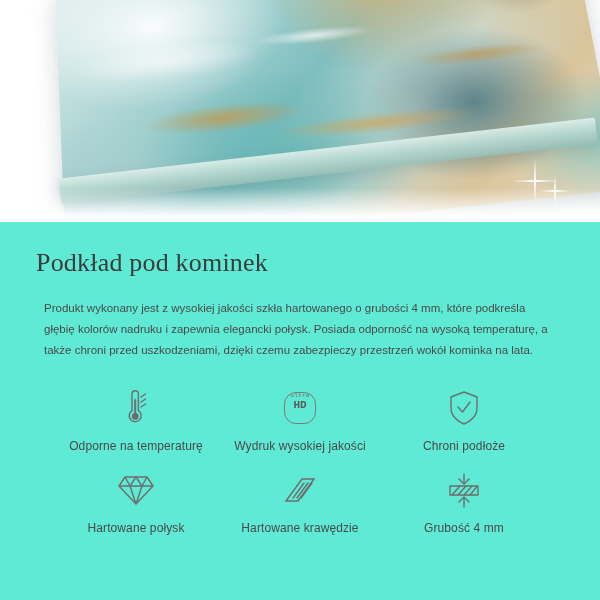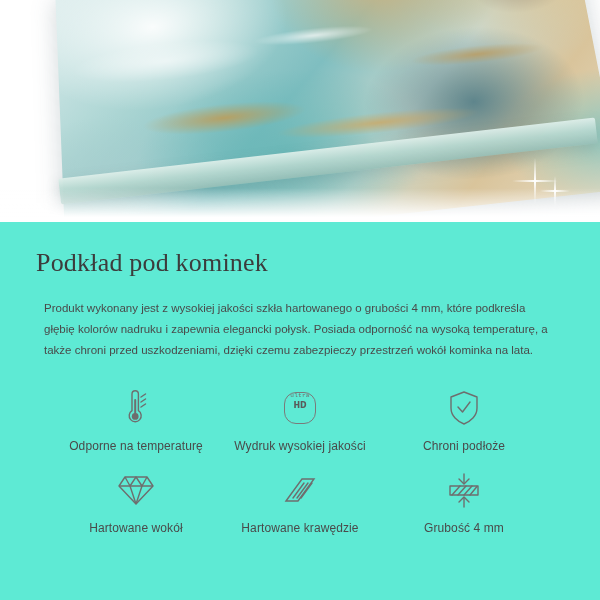--- a/index.html
+++ b/index.html
@@ -254,21 +254,21 @@
       <div class="feature">
         <div class="feature-icon">
           <svg class="icon-svg" width="38" height="34" viewBox="0 0 38 34" fill="none" stroke="#6e6e6e" stroke-width="1.4" stroke-linejoin="round">
             <path d="M8 4 H30 L36 13 L19 31 L2 13 Z"></path>
             <line x1="2" y1="13" x2="36" y2="13"></line>
             <path d="M8 4 L13 13 L19 31"></path>
             <path d="M30 4 L25 13 L19 31"></path>
             <path d="M13 13 L19 4 L25 13"></path>
           </svg>
         </div>
-        <div class="feature-label">Hartowane wokół</div>
+        <div class="feature-label">Hartowane połysk</div>
       </div>
 
       <div class="feature">
         <div class="feature-icon">
           <svg class="icon-svg" width="36" height="32" viewBox="0 0 36 32" fill="none" stroke="#6e6e6e" stroke-width="1.4" stroke-linecap="round">
             <path d="M4 27 L20 5 H32 L16 27 Z"></path>
             <line x1="11" y1="24" x2="22" y2="9"></line>
             <line x1="15" y1="24" x2="26" y2="9"></line>
             <line x1="19" y1="24" x2="30" y2="9"></line>
           </svg>

